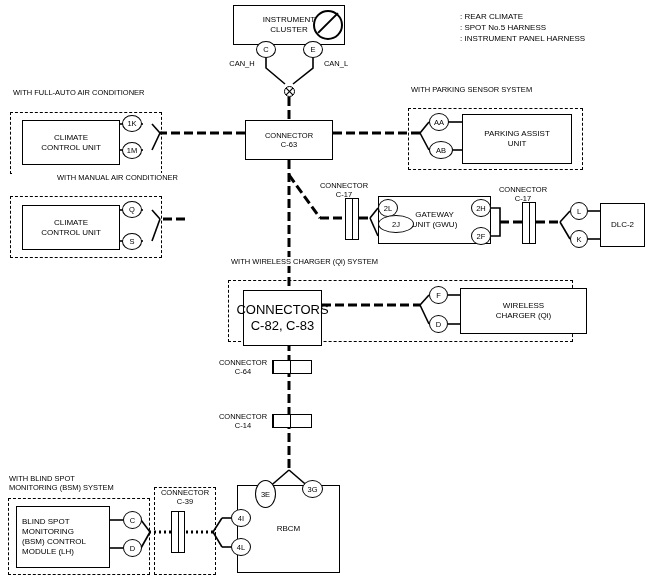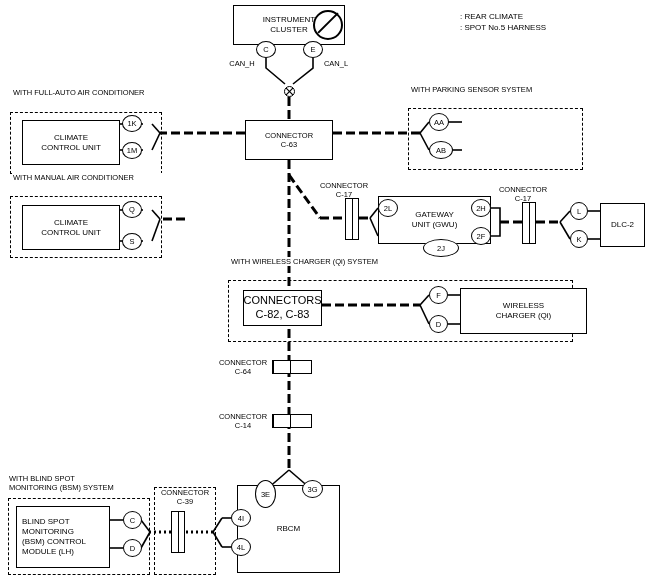--- a/index.html
+++ b/index.html
@@ -169,20 +169,26 @@
           <line x1="0" y1="3" x2="70" y2="3" stroke="#000" stroke-width="2.2" stroke-dasharray="8,3,2,3"></line>
         </svg>
       <span class="legend-text">: REAR CLIMATE</span>
     </div>
     <div class="legend-row">
       <svg class="legend-line" height="6" width="70">
           <line x1="0" y1="3" x2="70" y2="3" stroke="#000" stroke-width="2.2"></line>
         </svg>
       <span class="legend-text">: SPOT No.5 HARNESS</span>
     </div>
+    <div class="legend-row">
+      <svg class="legend-line" height="6" width="70">
+          <line x1="0" y1="3" x2="70" y2="3" stroke="#000" stroke-width="2.8" stroke-dasharray="9,4"></line>
+        </svg>
+      <span class="legend-text">: INSTRUMENT PANEL HARNESS</span>
+    </div>
   </div>
 
   <div class="box" style="left:233px;top:5px;width:112px;height:40px;white-space:pre-line;">INSTRUMENT
 CLUSTER</div>
   <div class="nosym" style="left:313px;top:10px;"></div>
 
   <div class="pin" style="left:256px;top:41px;width:20px;height:17px;">C</div>
   <div class="pin" style="left:303px;top:41px;width:20px;height:17px;">E</div>
 
   <div class="lbl nobg" style="left:222px;top:59px;width:40px;">CAN_H</div>
@@ -199,57 +205,59 @@
 C-63</div>
 
   <div class="dashbox" style="left:10px;top:112px;width:152px;height:62px;"></div>
   <div class="grouplabel" style="left:12px;top:88px;width:170px;">WITH FULL-AUTO AIR CONDITIONER</div>
   <div class="box" style="left:22px;top:120px;width:98px;height:45px;white-space:pre-line;">CLIMATE
 CONTROL UNIT</div>
   <div class="pin" style="left:122px;top:115px;width:20px;height:17px;">1K</div>
   <div class="pin" style="left:122px;top:142px;width:20px;height:17px;">1M</div>
 
   <div class="dashbox" style="left:10px;top:196px;width:152px;height:62px;"></div>
-  <div class="grouplabel" style="left:12px;top:173px;width:165px;">WITH MANUAL AIR CONDITIONER</div>
+  <div class="grouplabel" style="left:12px;top:173px;width:165px;text-align:right;">WITH MANUAL AIR CONDITIONER</div>
   <div class="box" style="left:22px;top:205px;width:98px;height:45px;white-space:pre-line;">CLIMATE
 CONTROL UNIT</div>
   <div class="pin" style="left:122px;top:201px;width:20px;height:17px;">Q</div>
   <div class="pin" style="left:122px;top:233px;width:20px;height:17px;">S</div>
 
   <div class="dashbox" style="left:408px;top:108px;width:175px;height:62px;"></div>
   <div class="grouplabel" style="left:410px;top:85px;width:160px;">WITH PARKING SENSOR SYSTEM</div>
+  <div class="box" style="left:462px;top:114px;width:110px;height:50px;white-space:pre-line;">PARKING ASSIST
+UNIT</div>
   <div class="pin" style="left:429px;top:113px;width:20px;height:18px;">AA</div>
   <div class="pin" style="left:429px;top:141px;width:24px;height:18px;">AB</div>
 
   <div class="lbl" style="left:313px;top:181px;width:62px;white-space:pre-line;">CONNECTOR
 C-17</div>
   <div class="conn" style="left:345px;top:198px;width:14px;height:42px;">
     <span class="bar" style="left:6px;"></span>
   </div>
 
   <div class="box" style="left:378px;top:196px;width:113px;height:48px;white-space:pre-line;">GATEWAY
 UNIT (GWU)</div>
   <div class="pin" style="left:378px;top:199px;width:20px;height:18px;">2L</div>
-  <div class="pin" style="left:378px;top:239px;width:36px;height:18px;margin-left:45px;">2J</div>
+  <div class="pin" style="left:378px;top:215px;width:36px;height:18px;">2J</div>
   <div class="pin" style="left:471px;top:199px;width:20px;height:18px;">2H</div>
   <div class="pin" style="left:471px;top:227px;width:20px;height:18px;">2F</div>
 
   <div class="lbl" style="left:492px;top:185px;width:62px;white-space:pre-line;">CONNECTOR
 C-17</div>
   <div class="conn" style="left:522px;top:202px;width:14px;height:42px;">
     <span class="bar" style="left:6px;"></span>
   </div>
 
   <div class="pin" style="left:570px;top:202px;width:18px;height:18px;">L</div>
   <div class="pin" style="left:570px;top:230px;width:18px;height:18px;">K</div>
   <div class="box" style="left:600px;top:203px;width:45px;height:44px;">DLC-2</div>
 
   <div class="dashbox" style="left:228px;top:280px;width:345px;height:62px;"></div>
   <div class="grouplabel" style="left:230px;top:257px;width:200px;">WITH WIRELESS CHARGER (Qi) SYSTEM</div>
-  <div class="box" style="left:243px;top:290px;width:79px;height:36px;white-space:pre-line;font-size:11px;">CONNECTORS
+  <div class="box" style="left:243px;top:290px;width:79px;height:56px;white-space:pre-line;font-size:13px;">CONNECTORS
 C-82, C-83</div>
   <div class="pin" style="left:429px;top:286px;width:19px;height:18px;">F</div>
   <div class="pin" style="left:429px;top:315px;width:19px;height:18px;">D</div>
   <div class="box" style="left:460px;top:288px;width:127px;height:46px;white-space:pre-line;">WIRELESS
 CHARGER (Qi)</div>
 
   <div class="lbl" style="left:212px;top:358px;width:62px;white-space:pre-line;">CONNECTOR
 C-64</div>
   <div class="conn" style="left:272px;top:360px;width:40px;height:14px;">
     <span class="bar" style="left:0;top:0;bottom:0;"></span>

